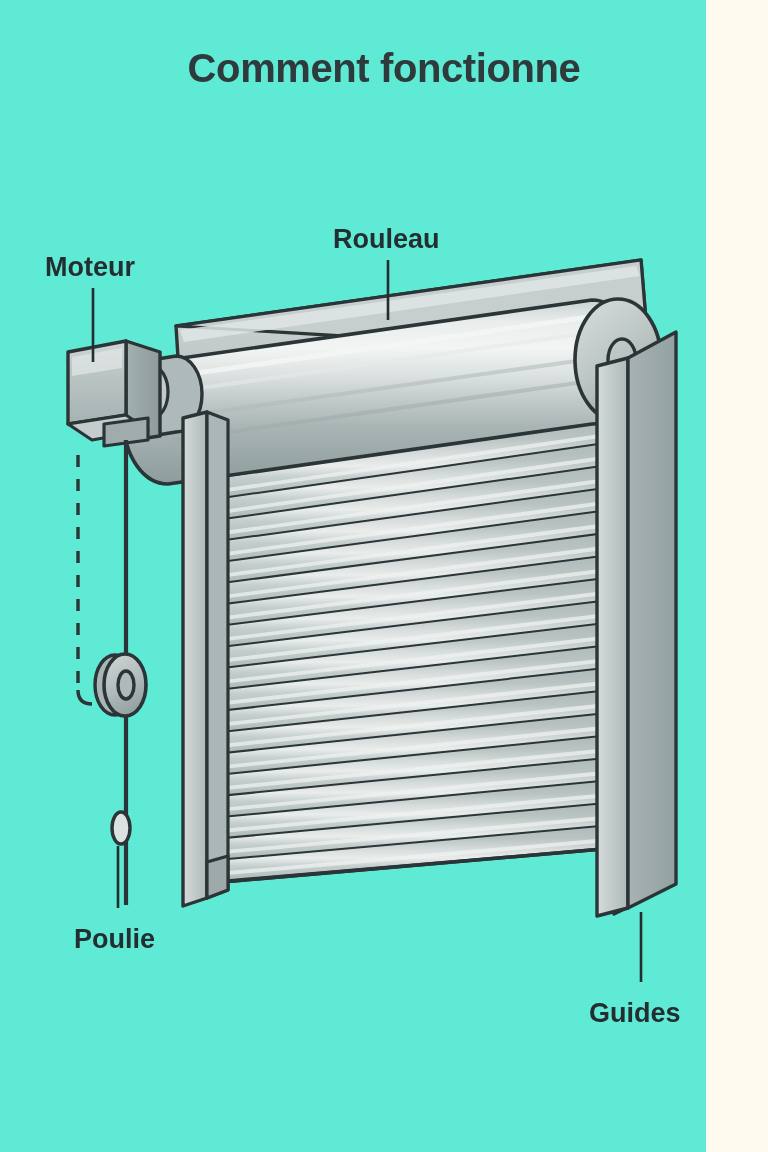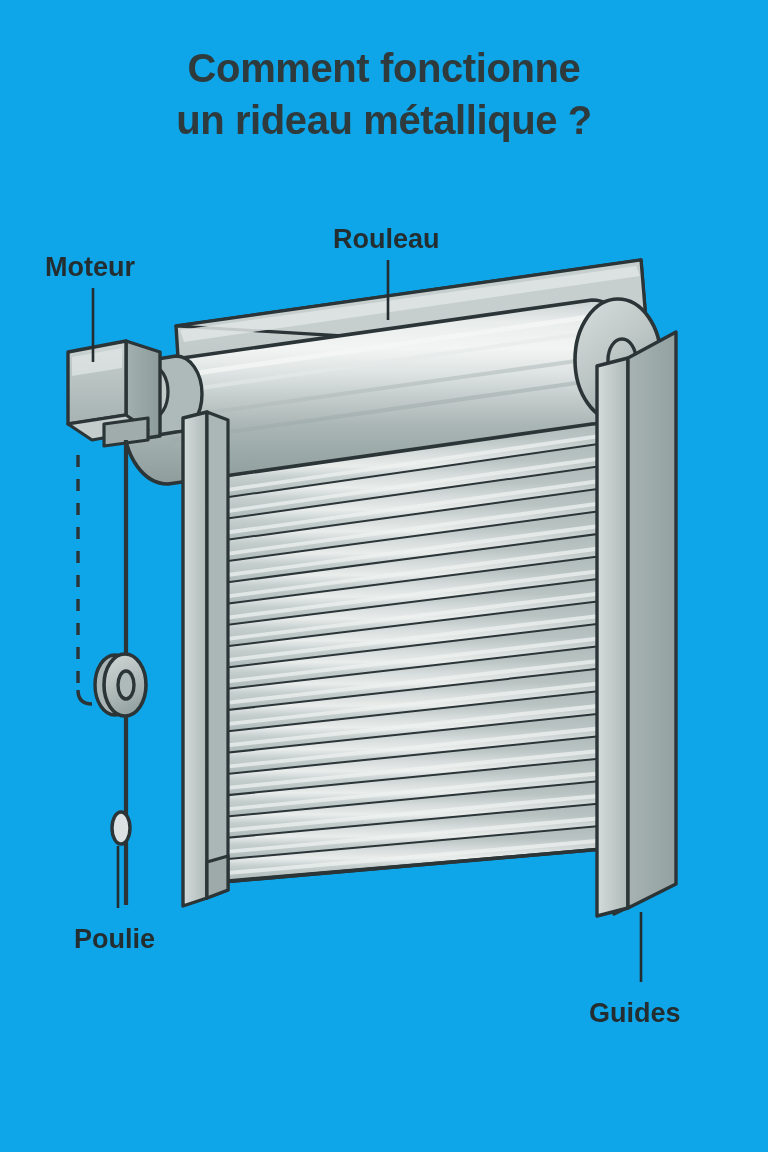--- a/index.html
+++ b/index.html
@@ -8,23 +8,23 @@
     background: #FDFAF0;
   }
   body {
     width: 768px;
     height: 1152px;
     overflow: hidden;
     font-family: "Liberation Sans", sans-serif;
   }
   .page {
     position: relative;
-    width: 768px;
+    width: 706px;
     height: 1152px;
-    background: #0ea5e9;
+    background: #5eead4;
   }
   .title-block {
     position: absolute;
     top: 42px;
     left: 0;
     width: 768px;
     text-align: center;
     user-select: none;
   }
   .title-line {
@@ -50,21 +50,20 @@
     fill: #242E30;
   }
 </style>
 </head>
 <body>
 
 <div class="page">
 
   <div class="title-block">
     <span class="title-line">Comment fonctionne</span>
-    <span class="title-line">un rideau métallique ?</span>
   </div>
 
   <svg class="diagram" viewBox="0 0 768 1152">
     <defs>
       <linearGradient id="gRoller" x1="0" y1="0" x2="0" y2="1">
         <stop offset="0%" stop-color="#C9D2D1"></stop>
         <stop offset="12%" stop-color="#E9EDEC"></stop>
         <stop offset="26%" stop-color="#F2F5F4"></stop>
         <stop offset="40%" stop-color="#DDE3E2"></stop>
         <stop offset="54%" stop-color="#C2CBCA"></stop>

